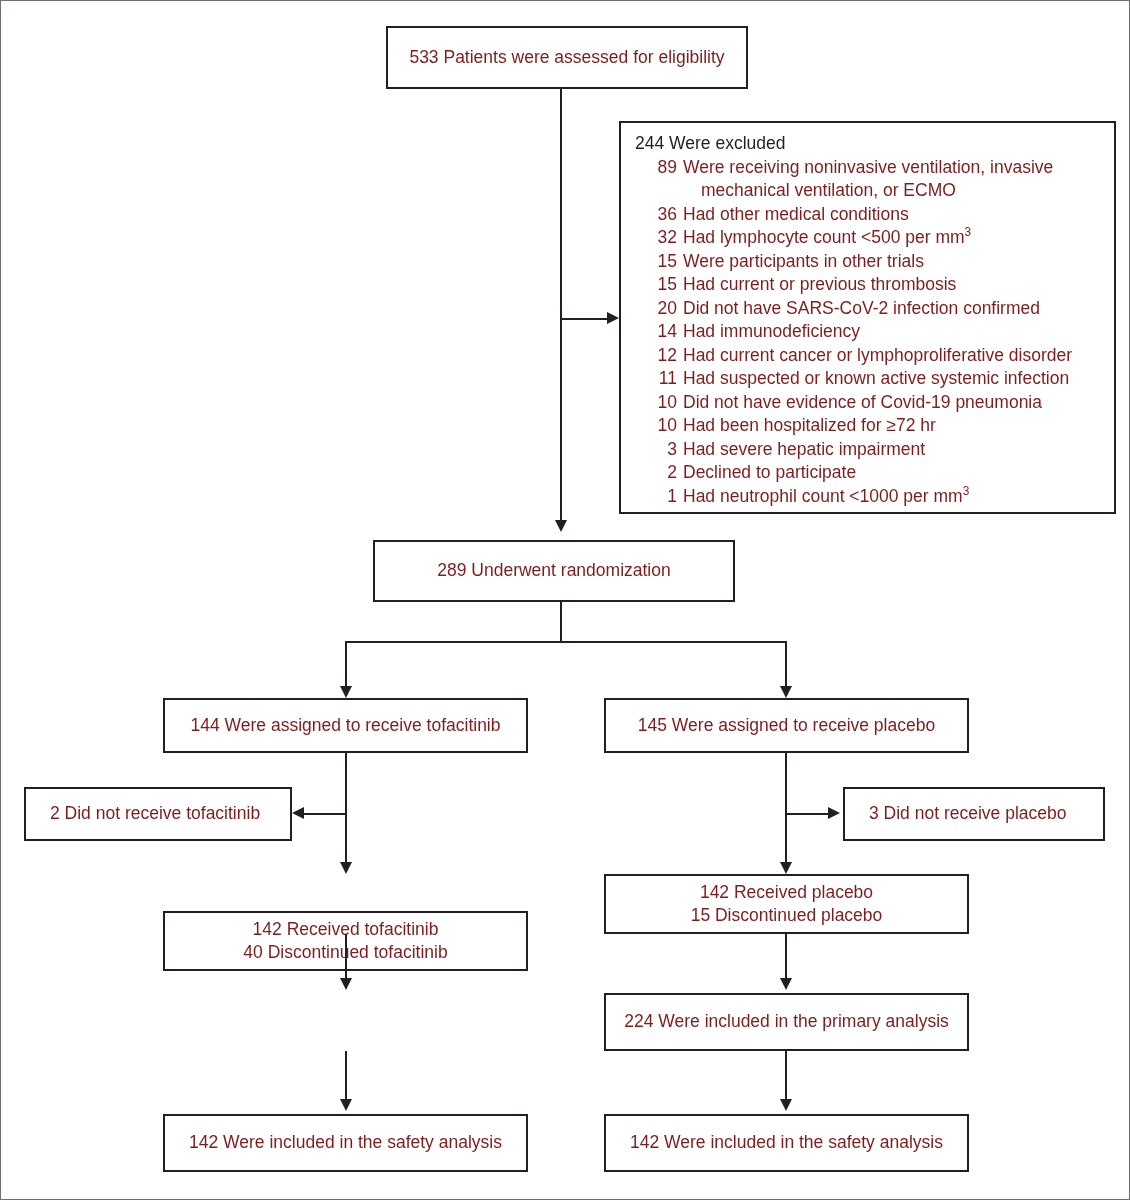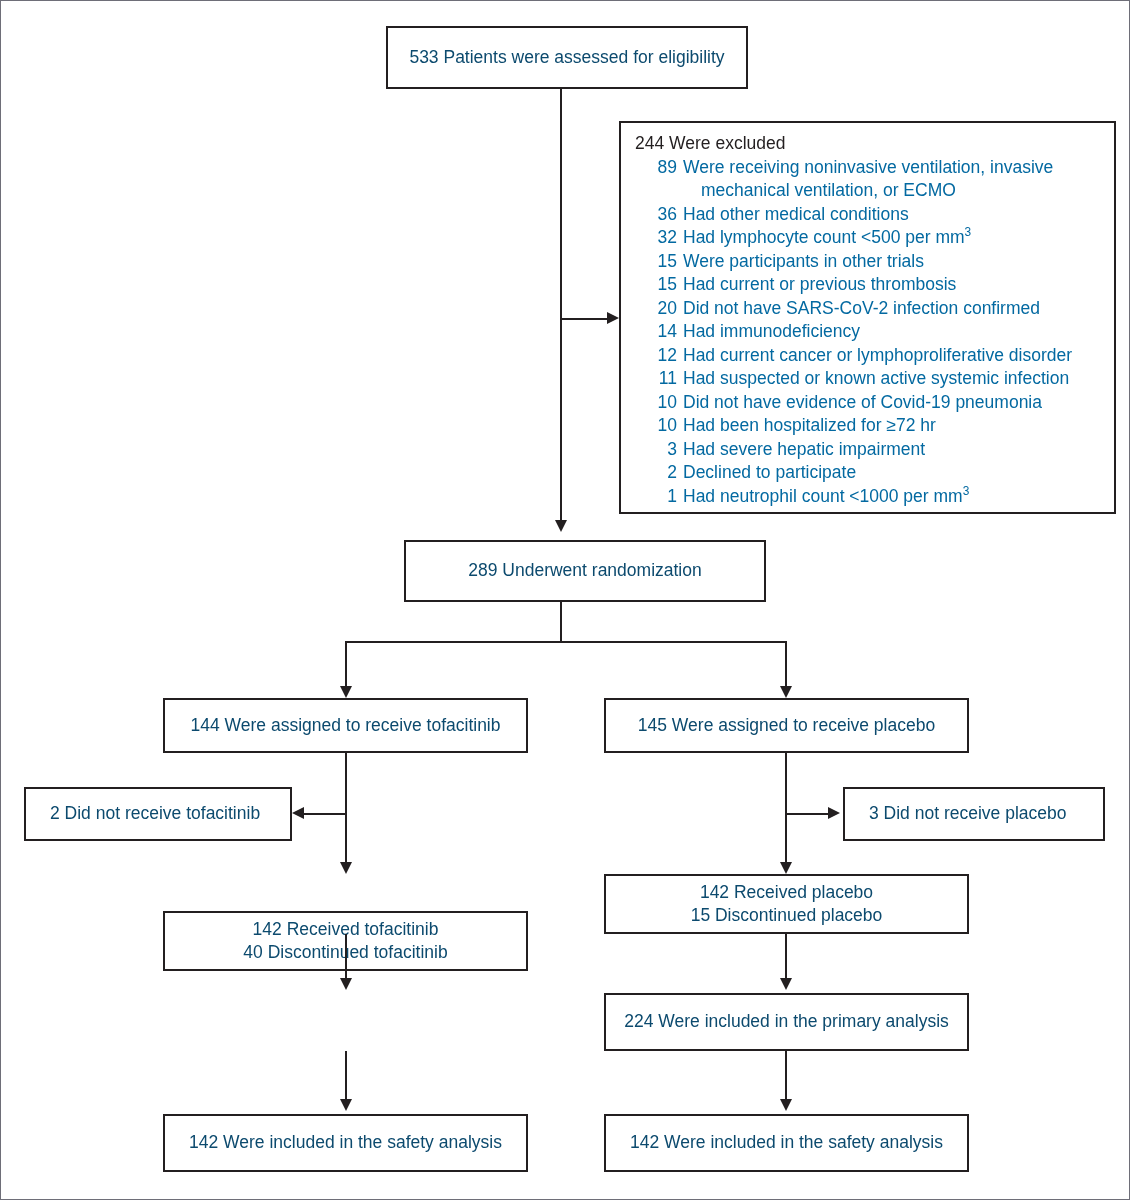--- a/index.html
+++ b/index.html
@@ -26,21 +26,21 @@
     border: 2px solid #231f20;
     background: #ffffff;
     display: flex;
     align-items: center;
     overflow: hidden;
   }
   .box .txt {
     width: 100%;
     font-size: 17.5px;
     line-height: 1.33;
-    color: #0c4a6e;
+    color: #7f1d1d;
     white-space: pre;
   }
   .box.center .txt { text-align: center; }
   .box.left .txt   { padding-left: 24px; }
 
   
   .exclusion {
     position: absolute;
     box-sizing: border-box;
     border: 2px solid #231f20;
@@ -55,21 +55,21 @@
     white-space: nowrap;
   }
   .exc-list {
     list-style: none;
     margin: 0;
     padding: 0;
   }
   .exc-list li {
     font-size: 17.5px;
     line-height: 1.345;
-    color: #0369a1;
+    color: #7f1d1d;
     display: flex;
     align-items: baseline;
     white-space: nowrap;
   }
   .exc-num {
     display: inline-block;
     width: 42px;
     text-align: right;
     padding-right: 6px;
     flex: 0 0 auto;
@@ -188,21 +188,21 @@
         <span class="exc-num">1</span>
         <span class="exc-txt"><span>Had neutrophil count &lt;1000 per mm</span><sup>3</sup></span>
       </li>
       <li>
         <span class="exc-num">1</span>
         <span class="exc-txt">Had hemoglobin level &lt;8 g/dl</span>
       </li>
     </ul>
   </div>
 
-  <div class="box center" style="left:403px; top:539px; width:362px; height:62px;">
+  <div class="box center" style="left:372px; top:539px; width:362px; height:62px;">
     <span class="txt">289 Underwent randomization</span>
   </div>
 
   <div class="vline" style="left:559px; top:601px; height:40px;"></div>
   <div class="hline" style="left:344px; top:640px; width:442px;"></div>
   <div class="vline" style="left:344px; top:640px; height:51px;"></div>
   <div class="arrow-down" style="left:338.5px; top:685px;"></div>
   <div class="vline" style="left:784px; top:640px; height:51px;"></div>
   <div class="arrow-down" style="left:778.5px; top:685px;"></div>
 

